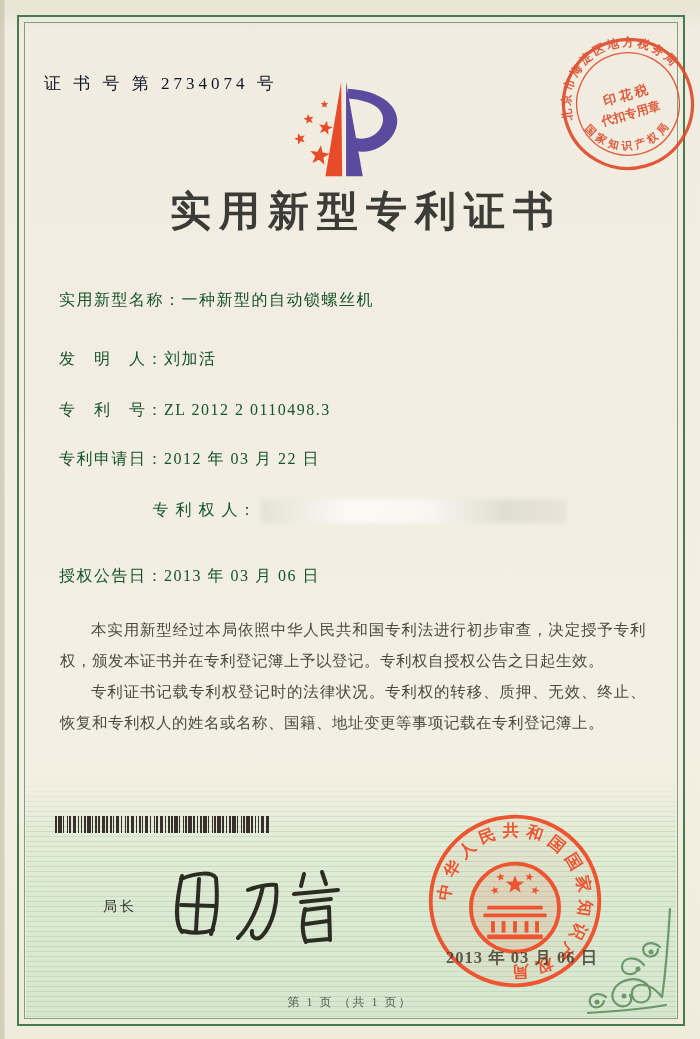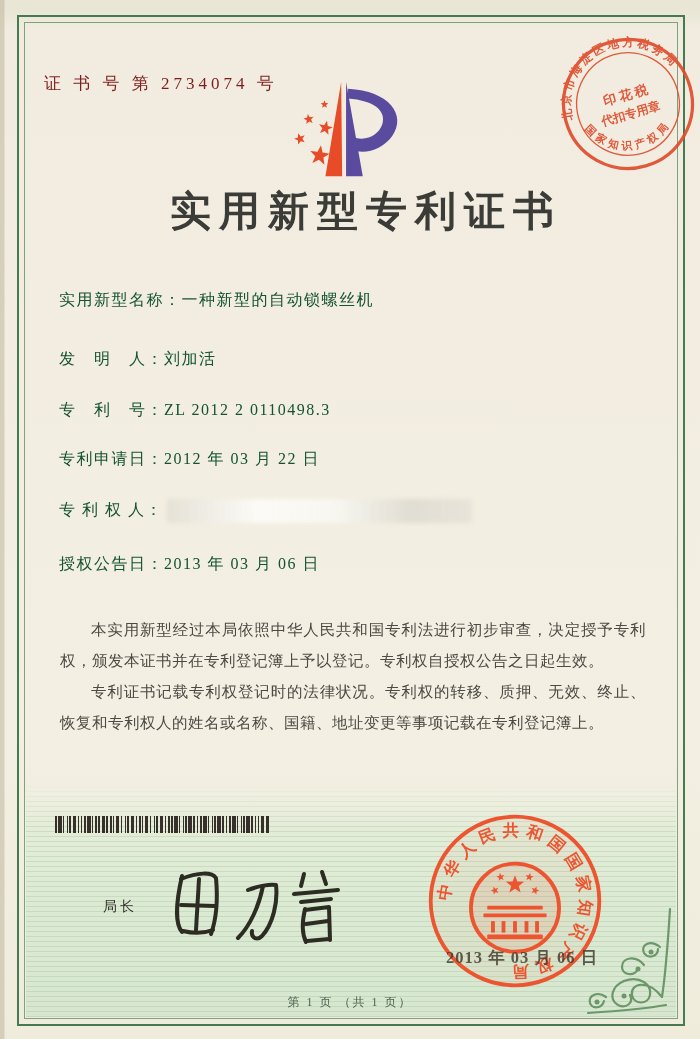--- a/index.html
+++ b/index.html
@@ -13,29 +13,29 @@
   }
   .frame-outer{position:absolute;left:17px;top:15px;right:15px;bottom:13px;border:2.5px solid #467a51;pointer-events:none;}
   .frame-inner{position:absolute;left:24px;top:22px;right:22px;bottom:20px;border:1px solid #7ba37f;pointer-events:none;}
   .green-zone{
     position:absolute;left:26px;right:24px;top:782px;bottom:22px;
     background:
       linear-gradient(180deg, rgba(243,239,226,.95) 0, rgba(243,239,226,0) 46px),
       repeating-linear-gradient(0deg, rgba(142,180,142,.28) 0 1px, rgba(0,0,0,0) 1px 5px),
       linear-gradient(180deg,#e9eedb 0,#dcead3 120px,#d7e7cf 100%);
   }
-  .cert-no{position:absolute;left:44px;top:72px;font-size:17px;letter-spacing:4px;color:#7f1d1d;}
+  .cert-no{position:absolute;left:44px;top:72px;font-size:17px;letter-spacing:4px;color:#0f172a;}
   .logo{position:absolute;left:271px;top:76px;width:158px;height:108px;}
   .tax-stamp{position:absolute;left:558px;top:34px;width:140px;height:140px;transform:rotate(-16deg);opacity:.92;}
   .title{position:absolute;left:0;top:184px;width:100%;text-align:center;
     font-size:41px;font-weight:bold;letter-spacing:8px;color:#3b3b37;padding-left:16px;}
   .fields{position:absolute;left:59px;top:290px;width:600px;}
   .field-row{font-size:16px;letter-spacing:1.5px;color:#14532d;white-space:nowrap;}
   .fr0{margin-bottom:38px;} .fr1{margin-bottom:30px;} .fr2{margin-bottom:28px;}
-  .fr3{margin-bottom:29px;} .fr4{margin-bottom:31px;}
+  .fr3{margin-bottom:29px;} .fr4{margin-bottom:43px;text-align:center;}
   .field-label{display:inline-block;}
   .redacted-blur{display:inline-block;vertical-align:middle;width:305px;height:24px;margin-left:4px;
     background:linear-gradient(90deg, rgba(205,203,196,.35), rgba(252,251,247,.95) 30%, rgba(248,247,242,.9) 55%, rgba(198,196,188,.4) 80%, rgba(225,222,214,.6));
     filter:blur(2px);border-radius:3px;}
   .paragraphs{position:absolute;left:60px;top:614px;width:586px;
     font-size:15.5px;line-height:31px;color:#4b4a43;text-align:justify;letter-spacing:.5px;}
   .paragraphs p{margin:0;text-indent:2em;}
   .barcode{position:absolute;left:55px;top:816px;width:212px;height:17px;background:
     repeating-linear-gradient(90deg,#37302a 0 1.5px,rgba(0,0,0,0) 1.5px 3px,#37302a 3px 6.5px,rgba(0,0,0,0) 6.5px 8px,#37302a 8px 9px,rgba(0,0,0,0) 9px 11.5px,#37302a 11.5px 13px,rgba(0,0,0,0) 13px 14.5px);
     border-right:2px solid #37302a;}

